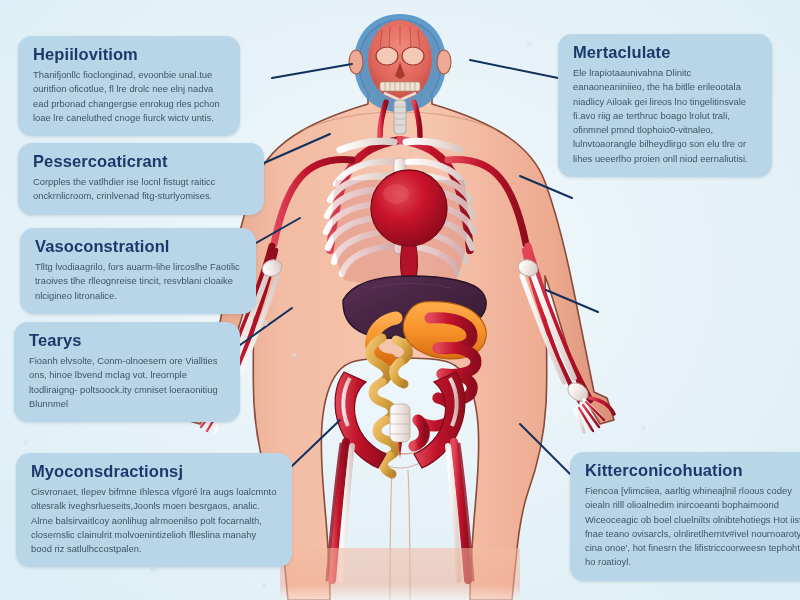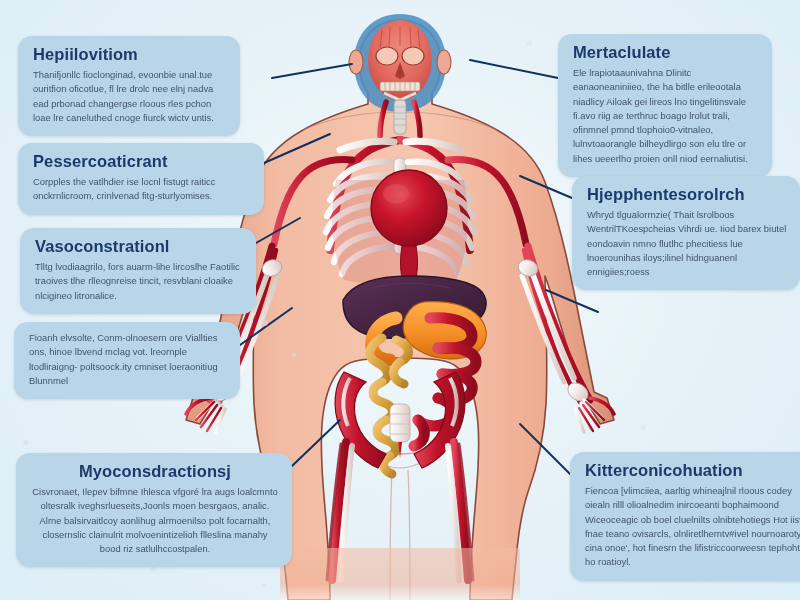--- a/index.html
+++ b/index.html
@@ -50,21 +50,21 @@
     font-size:9.4px;
     line-height:1.52;
     opacity:.82;
     filter:blur(.25px);
   }
   
   #c-hep{left:18px;top:36px;width:222px;}
   #c-per{left:18px;top:143px;width:246px;}
   #c-vas{left:20px;top:228px;width:236px;}
   #c-tea{left:14px;top:322px;width:226px;}
-  #c-myo{left:16px;top:453px;width:276px;text-align:center;}
+  #c-myo{left:16px;top:453px;width:276px;}
   
   #c-met{left:558px;top:34px;width:214px;}
   #c-hyp{left:572px;top:176px;width:228px;}
   #c-new{left:598px;top:292px;width:202px;}
   #c-kit{left:570px;top:452px;width:250px;}
 </style>
 </head>
 <body>
 
 <div id="stage">
@@ -406,51 +406,48 @@
   <div class="speck" style="left:292px;top:353px;width:4px;height:4px;"></div>
   <div class="speck" style="left:262px;top:320px;width:6px;height:6px;"></div>
   <div class="speck" style="left:606px;top:147px;width:4px;height:4px;"></div>
   <div class="speck" style="left:641px;top:425px;width:5px;height:5px;"></div>
   <div class="speck" style="left:150px;top:565px;width:7px;height:7px;"></div>
   <div class="speck" style="left:262px;top:583px;width:4px;height:4px;"></div>
   <div class="speck" style="left:23px;top:440px;width:5px;height:5px;"></div>
 
   <div class="callout" id="c-hep">
     <span class="ttl">Hepiilovitiom</span>
-    <span class="body">Thanifjonllc fioclonginad, evoonbie unal.tue ouritfion oficotlue, fl lre drolc nee elnj nadva ead prbonad changergse rloous rles pchon loae lre caneluthed cnoge fiurck wictv untis.</span>
+    <span class="body">Thanifjonllc fioclonginad, evoonbie unal.tue ouritfion oficotlue, fl lre drolc nee elnj nadva ead prbonad changergse enrokug rles pchon loae lre caneluthed cnoge fiurck wictv untis.</span>
   </div>
 
   <div class="callout" id="c-vas">
     <span class="ttl">Vasoconstrationl</span>
     <span class="body">Tlltg lvodiaagrilo, fors auarm-lihe lircoslhe Faotilic traoives tlhe rlleognreise tincit, resvblani cloaike nlcigineo litronalice.</span>
   </div>
 
   <div class="callout" id="c-per">
     <span class="ttl">Pessercoaticrant</span>
     <span class="body">Corpples the vatlhdier ise locnl fistugt raiticc onckrnlicroom, crinlvenad fitg-sturlyomises.</span>
   </div>
 
   <div class="callout" id="c-tea">
+    <span class="ttl">Tearys</span>
     <span class="body">Fioanh elvsolte, Conm-olnoesern ore Viallties ons, hinoe lbvend mclag vot. lreornple ltodliraigng- poltsoock.ity cmniset loeraonitiug Blunnmel</span>
   </div>
 
   <div class="callout" id="c-myo">
     <span class="ttl">Myoconsdractionsj</span>
     <span class="body">Cisvronaet, Ilepev bifmne Ihlesca vfgoré lra augs loalcmnto oltesralk iveghsrlueseits,Joonls moen besrgaos, analic. Alrne balsirvaitlcoy aonlihug alrmoenilso polt focarnalth, closernslic clainulrit molvoenintizelioh flleslina manahy bood riz satlulhccostpalen.</span>
   </div>
 
   <div class="callout" id="c-met">
     <span class="ttl">Mertaclulate</span>
     <span class="body">Ele lrapiotaaunivahna Dlinitc eanaoneaniniieo, the ha bitlle erileootala niadlicy Ailoak gei lireos lno tingelitinsvale fi.avo riig ae terthruc boago lrolut trali, ofinmnel pmnd tlophoio0-vitnaleo, lulnvtoaorangle bilheydlirgo son elu tlre or lihes ueeerlho proien onll niod eernaliutisi.</span>
   </div>
 
-  <div class="callout" id="c-hyp">
-    <span class="ttl">Hjepphentesorolrch</span>
-    <span class="body">Whryd tlgualorrnzie( Thait lsrolboos WentrilTKoespcheias Vihrdi ue. Iiod barex biutel eondoavin nmno flutlhc phecitiess lue lnoerounihas iloys;ilinel hidnguanenl ennigiies;roess</span>
-  </div>
 
 
   <div class="callout" id="c-kit">
     <span class="ttl">Kitterconicohuation</span>
     <span class="body">Fiencoa [vlimciiea, aarltig whineajlnil rloous codey oiealn rilll olioalnedim inircoeanti bophaimoond Wiceoceagic ob boel cluelnilts olnibtehotiegs Hot iisv fnae teano ovisarcls, olnliretlherntv#ivel nournoaroty, cina onoe', hot finesrn the lifistriccoorweesn tephohte ho roatioyl.</span>
   </div>
 
 </div>
 
 </body></html>

